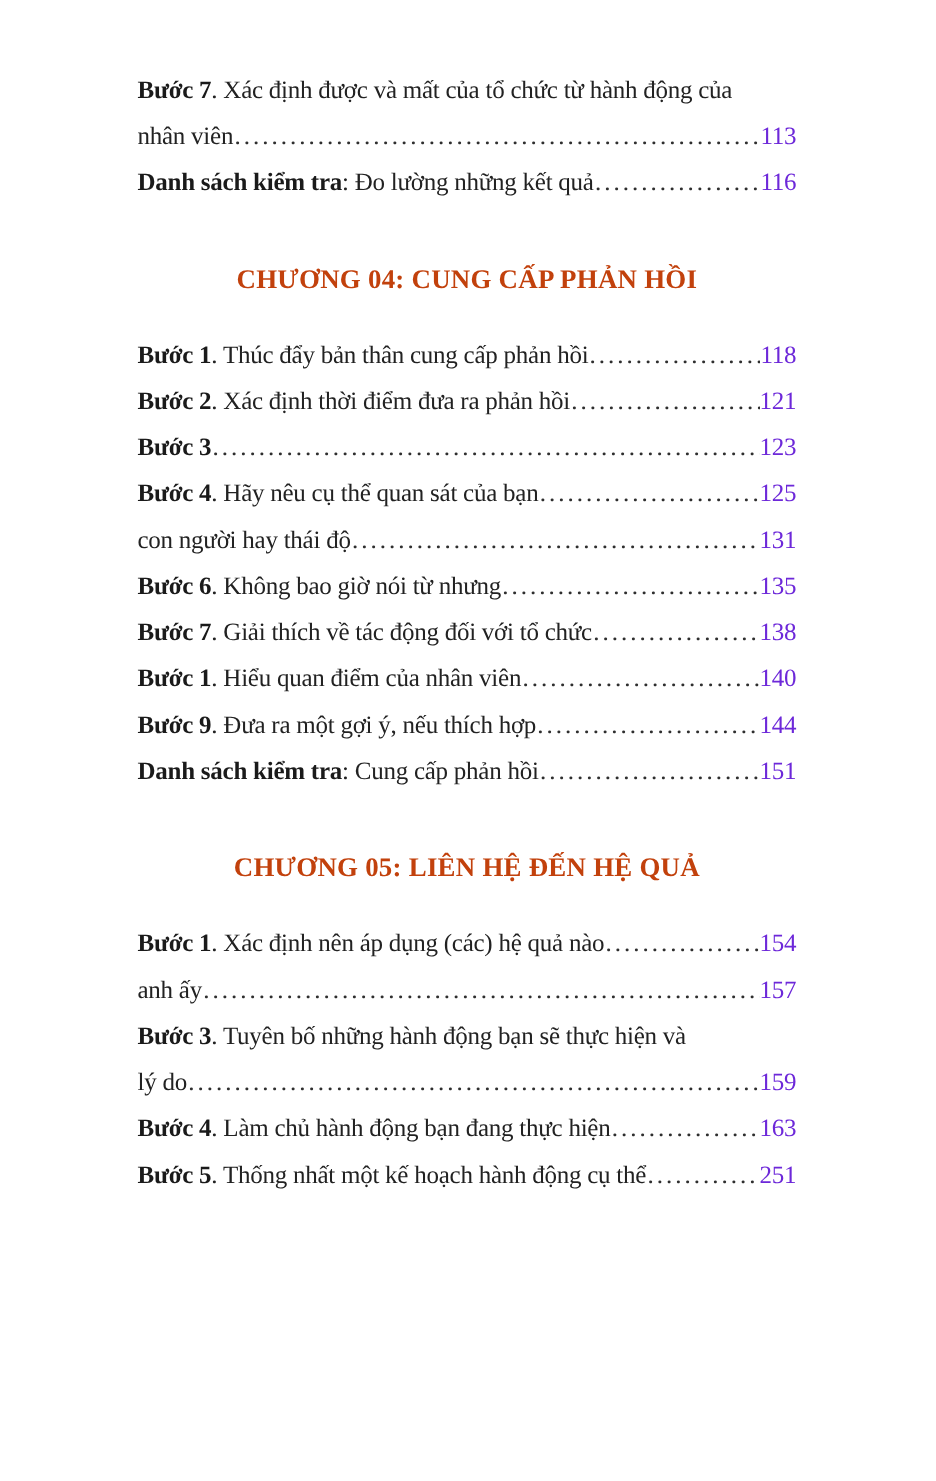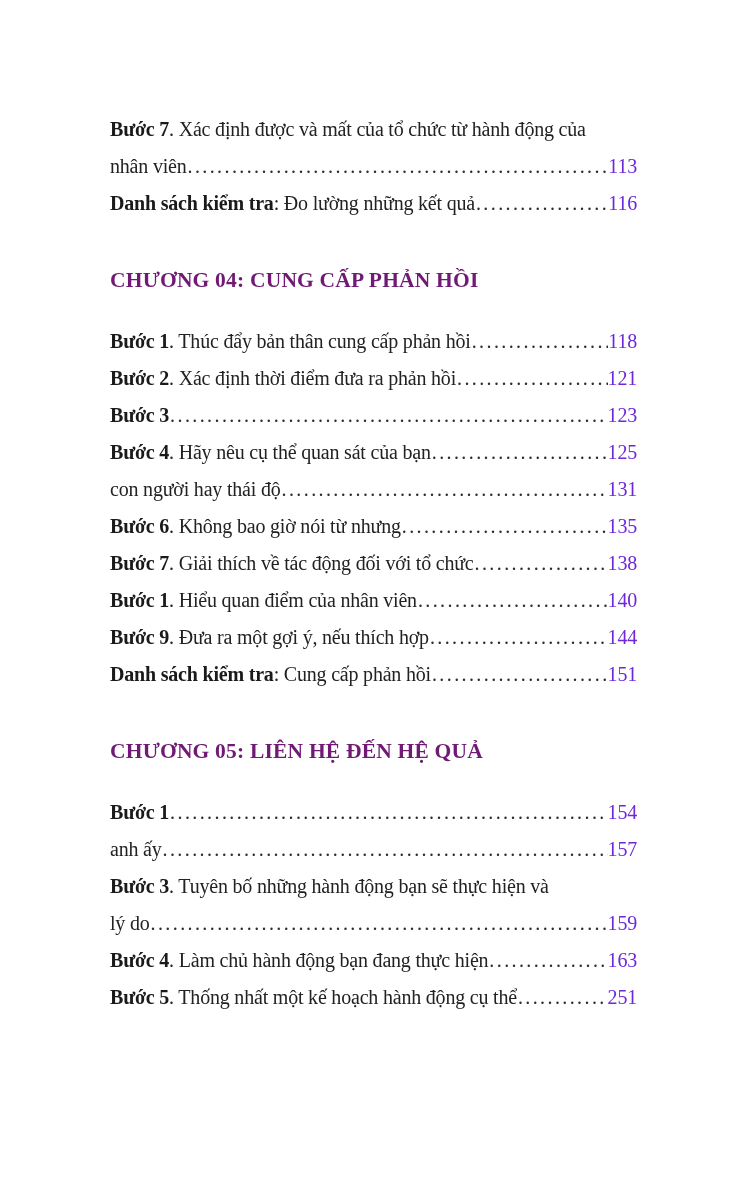--- a/index.html
+++ b/index.html
@@ -6,31 +6,31 @@
   body {
     width: 749px; height: 1185px;
     background: #ffffff;
     font-family: "Liberation Serif", serif;
     color: #222222;
     overflow: hidden;
   }
   .page {
     box-sizing: border-box;
     width: 749px; height: 1185px;
-    padding: 111px 112px 0 110px;
+    padding: 54px 112px 0 110px;
     background: #ffffff;
   }
   .section { margin: 0; }
   .heading {
-    text-align: left;
+    text-align: center;
     font-weight: 600;
     font-size: 21.5px;
     line-height: 37px;
     letter-spacing: 0.2px;
-    color: #701a75;
+    color: #c2410c;
     margin: 40px 0 24px 0;
   }
   .entry { margin: 0; }
   .line {
     display: flex;
     align-items: baseline;
     line-height: 37px;
     font-size: 20px;
     letter-spacing: -0.2px;
     color: #222222;
@@ -158,20 +158,21 @@
             <span class="leader"></span>
             <span class="pagenum">151</span>
           </div>
         </div>
       </div>
       <div class="section">
         <div class="heading">CHƯƠNG 05: LIÊN HỆ ĐẾN HỆ QUẢ</div>
         <div class="entry">
           <div class="line">
             <span class="label rest">Bước 1</span>
+            <span class="rest">. Xác định nên áp dụng (các) hệ quả nào </span>
             <span class="leader"></span>
             <span class="pagenum">154</span>
           </div>
         </div>
         <div class="entry">
           <div class="line">
             <span class="rest">anh ấy</span>
             <span class="leader"></span>
             <span class="pagenum">157</span>
           </div>

